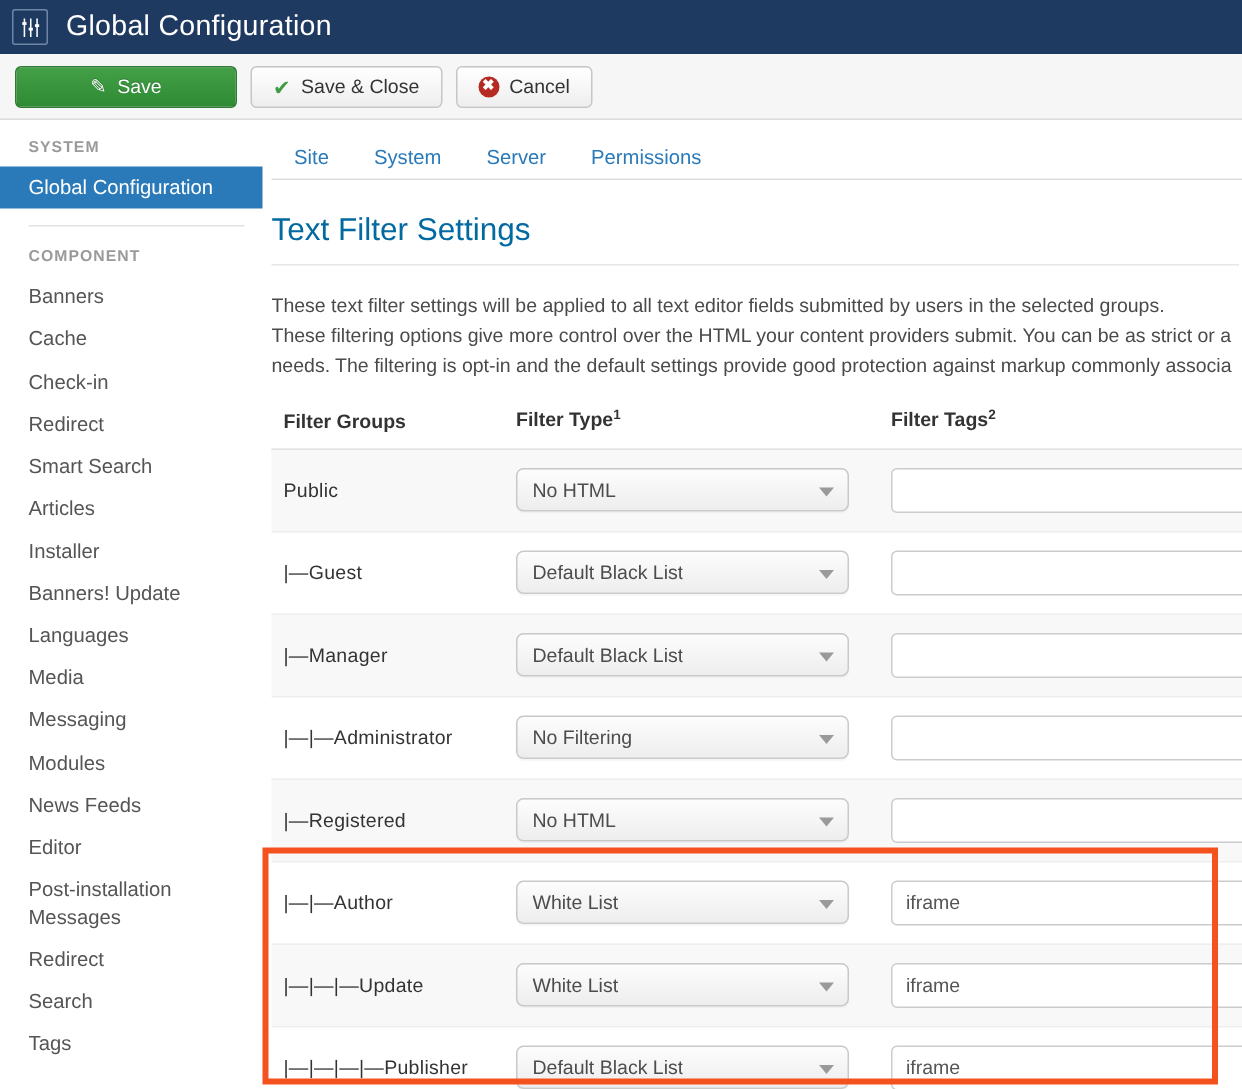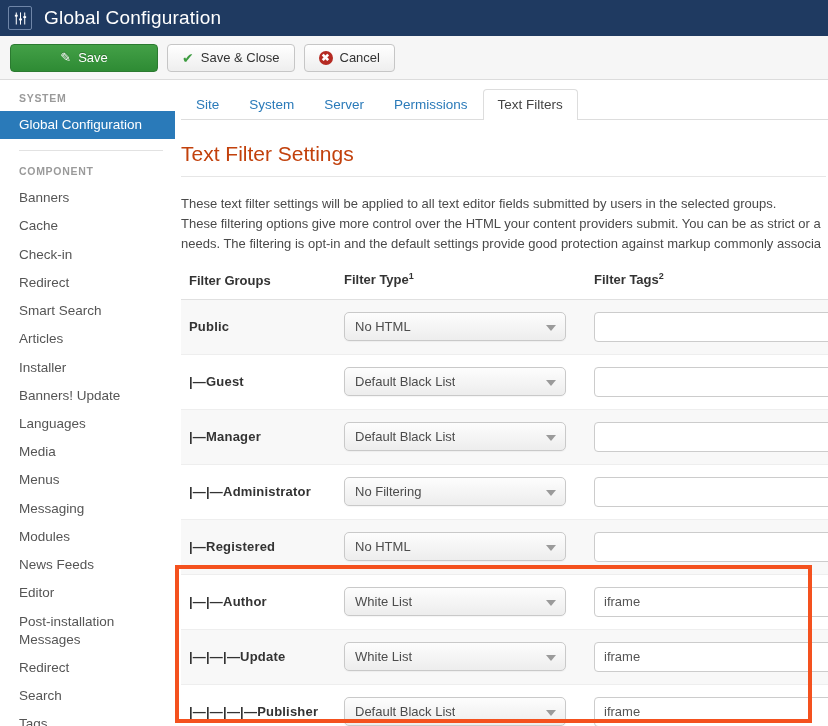--- a/index.html
+++ b/index.html
@@ -145,21 +145,21 @@
   .tab.active {
     color: #444444;
     background: #ffffff;
     border-color: #dddddd;
     border-top-left-radius: 4px;
     border-top-right-radius: 4px;
   }
 
   .section-title {
     font-size: 21px;
-    color: #c2410c;
+    color: #0369a1;
     font-weight: normal;
     margin: 22px 0 0 0;
     padding: 0 0 10px 0;
     border-bottom: 1px solid #e6e6e6;
     width: 645px;
   }
 
   .desc {
     margin: 17px 0 0 0;
     font-size: 13px;
@@ -194,21 +194,21 @@
   .ftable td {
     padding: 12px 0 12px 8px;
     border-bottom: 1px solid #eeeeee;
     vertical-align: middle;
   }
   .ftable tbody tr:nth-child(odd) { background: #f8f8f8; }
   .ftable tbody tr:nth-child(even) { background: #ffffff; }
 
   .grp-label {
     font-size: 13px;
-    font-weight: bold;
+    font-weight: normal;
     color: #333333;
     white-space: nowrap;
     letter-spacing: .2px;
   }
 
   .sel {
     position: relative;
     width: 222px;
     height: 29px;
     border: 1px solid #c9c9c9;
@@ -300,40 +300,38 @@
     <div class="side-item">Banners</div>
     <div class="side-item">Cache</div>
     <div class="side-item">Check-in</div>
     <div class="side-item">Redirect</div>
     <div class="side-item">Smart Search</div>
     <div class="side-item">Articles</div>
     <div class="side-item">Installer</div>
     <div class="side-item">Banners! Update</div>
     <div class="side-item">Languages</div>
     <div class="side-item">Media</div>
-    <div class="side-item">Menus</div>
     <div class="side-item">Messaging</div>
     <div class="side-item">Modules</div>
     <div class="side-item">News Feeds</div>
     <div class="side-item">Editor</div>
     <div class="side-item">Post-installation Messages</div>
     <div class="side-item">Redirect</div>
     <div class="side-item">Search</div>
     <div class="side-item">Tags</div>
 
   </div>
 
   <div class="main">
 
     <div class="tabs">
       <div class="tab">Site</div>
       <div class="tab">System</div>
       <div class="tab">Server</div>
       <div class="tab">Permissions</div>
-      <div class="tab active">Text Filters</div>
     </div>
 
     <h2 class="section-title">Text Filter Settings</h2>
 
     <div class="desc">
       <div>These text filter settings will be applied to all text editor fields submitted by users in the selected groups.</div>
       <div>These filtering options give more control over the HTML your content providers submit. You can be as strict or a</div>
       <div>needs. The filtering is opt-in and the default settings provide good protection against markup commonly associa</div>
     </div>
 

